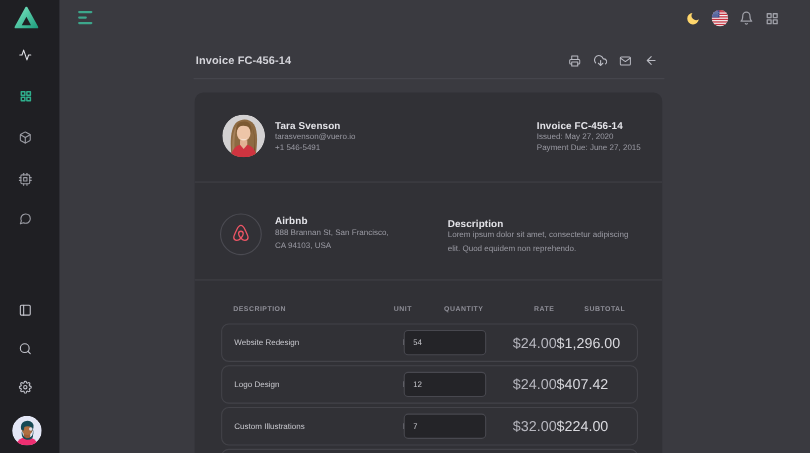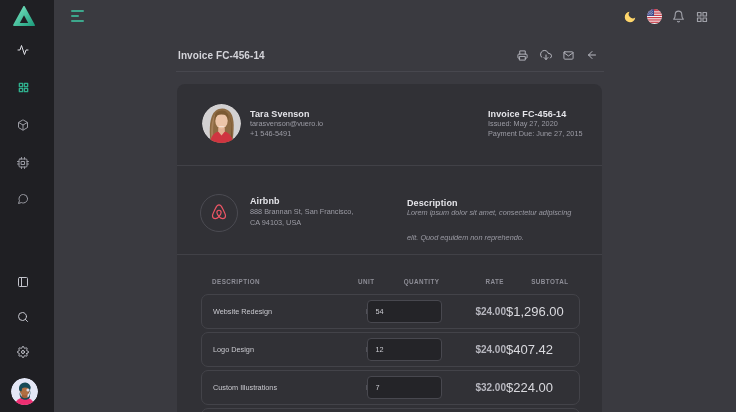--- a/index.html
+++ b/index.html
@@ -92,21 +92,21 @@
 
   
   .company-logo {
     position:absolute; left:23px; top:110px; width:38px; height:38px;
     border-radius:50%; border:1px solid #4b4b52;
     display:flex; align-items:center; justify-content:center;
   }
   .company-block { position:absolute; left:73px; top:112px; }
   .company-block .t-muted { margin-top:0; line-height:11px; }
   .desc-block { position:absolute; left:230px; top:113.5px; width:175px; }
-  .desc-block .t-muted { margin-top:0; line-height:9px;font-style:italic; }
+  .desc-block .t-muted { margin-top:0; line-height:9px; }
 
   
   .thead {
     position:absolute; left:35px; top:194px; width:356.5px;
     display:grid; grid-template-columns:1fr 46px 65px 64.5px 64.5px;
   }
   .thead span {
     font-size:6.3px; font-weight:700; color:#8e8e97; letter-spacing:.45px; text-align:right;
   }
   .thead span:first-child { text-align:left; }
@@ -116,21 +116,21 @@
     display:grid; grid-template-columns:1fr 46px 65px 64.5px 64.5px;
     align-items:center; padding:0 8px 0 11.5px;
   }
   .c-desc { font-size:7.3px; color:#c9c9cf; text-align:left; }
   .c-unit { font-size:7.3px; color:#a7a7b0; text-align:right; }
   .c-qty  { display:flex; justify-content:flex-end; }
   .qty-input {
     width:75px; height:22.5px; background:#242428; border:1px solid #48484f; border-radius:4px;
     color:#c9c9cf; font-size:7.3px; font-family:inherit; padding:0 0 0 8px; outline:none;
   }
-  .c-rate { font-size:10px; color:#b6b6be; text-align:right;font-weight:bold; }
+  .c-rate { font-size:13px; color:#b6b6be; text-align:right; }
   .c-sub  { font-size:13px; color:#d9d9de; }
   .row-stub {
     position:absolute; left:23.5px; top:324px; width:379px; height:20px;
     border:1px solid #434349; border-radius:7px;
   }
 </style>
 </head>
 <body>
 
 <aside class="sidebar">
@@ -355,21 +355,21 @@
       </svg>
     </div>
     <div class="company-block">
       <div class="h-strong">Airbnb</div>
       <div class="t-muted">888 Brannan St, San Francisco,</div>
       <div class="t-muted">CA 94103, USA</div>
     </div>
     <div class="desc-block">
       <div class="h-strong">Description</div>
       <div class="t-muted">Lorem ipsum dolor sit amet, consectetur adipiscing</div>
-      <div class="t-muted" style="margin-top:16px">elit. Quod equidem non reprehendo.</div>
+      <div class="t-muted" style="margin-top:4px">elit. Quod equidem non reprehendo.</div>
     </div>
 
     <div class="sec-divider divider-2"></div>
 
     <div class="thead">
       <span>DESCRIPTION</span>
       <span>UNIT</span>
       <span>QUANTITY</span>
       <span>RATE</span>
       <span>SUBTOTAL</span>

